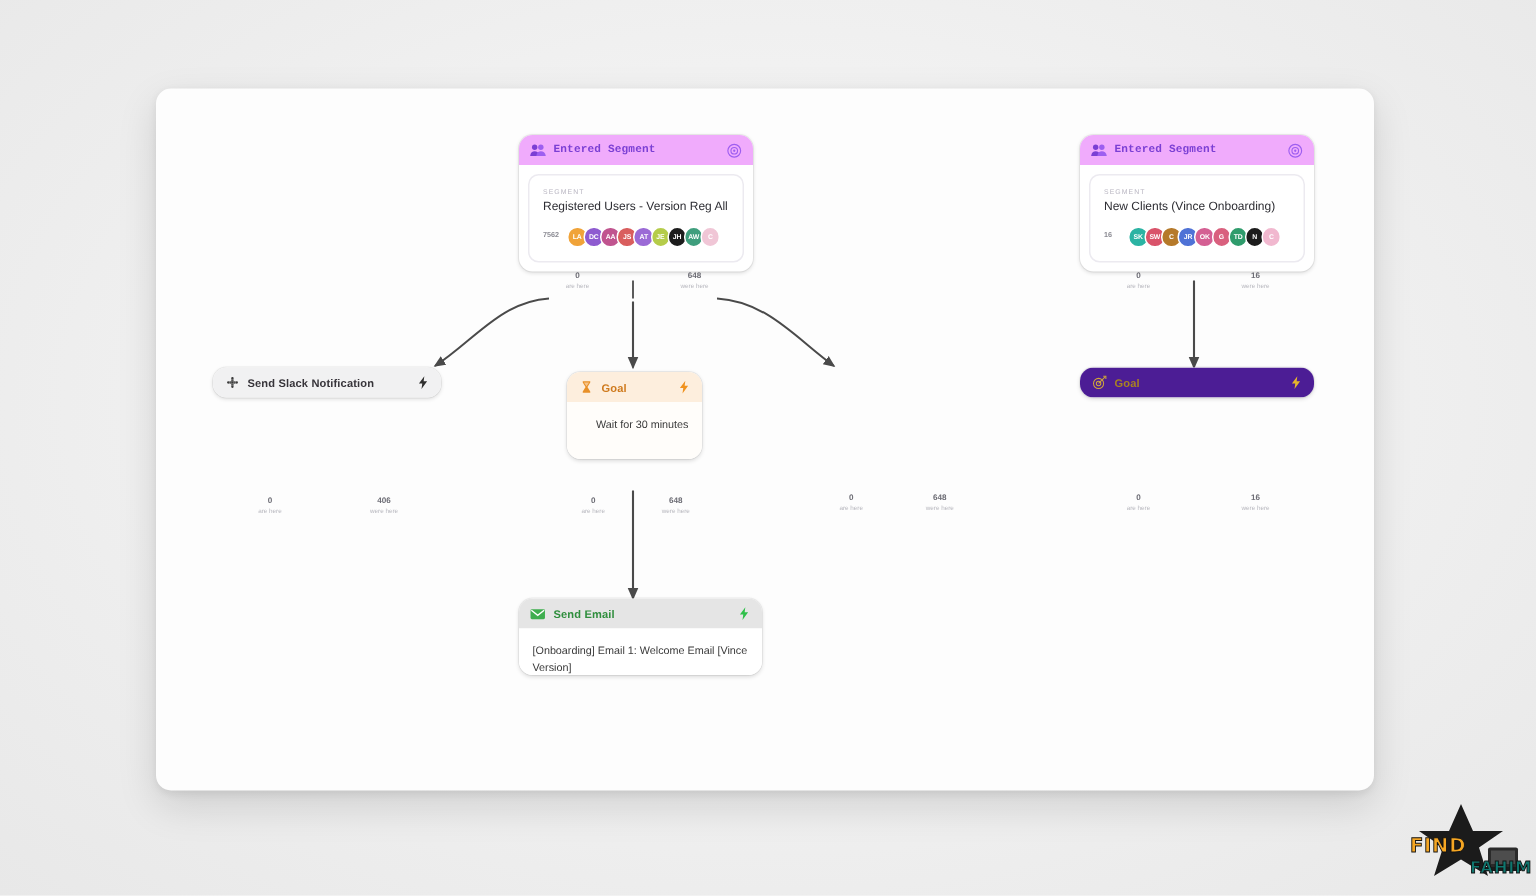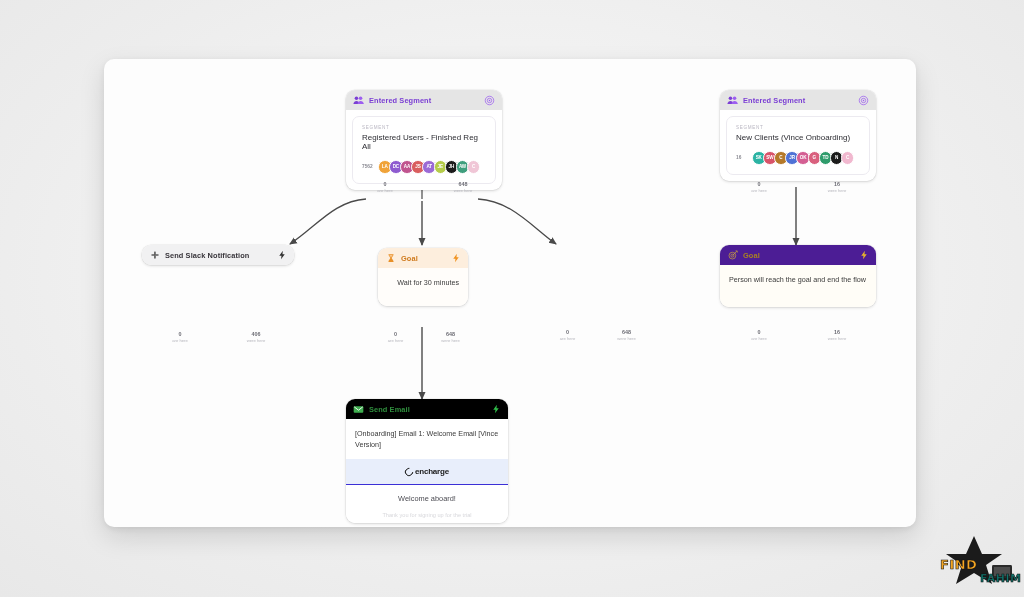--- a/index.html
+++ b/index.html
@@ -55,26 +55,26 @@
     background: #fff;
     padding: 9px 9px 10px 9px;
     font-size: 7.2px;
     color: #3a3a3a;
     line-height: 1.55;
   }
   .hdr-icon { width: 11px; height: 11px; display:flex; align-items:center; justify-content:center; }
   .hdr-right { width: 11px; height: 11px; display:flex; align-items:center; justify-content:center; }
 
   
-  .hdr-segment { background: #e5e5e5; color: #7b3fd4; }
+  .hdr-segment { background: #f0abfc; color: #7b3fd4; font-family: Liberation Mono, monospace; }
   .hdr-slack   { background: #f1f1f2; color: #37343a; }
   .hdr-wait    { background: #fdeedd; color: #cf7a1d; }
   .hdr-tag     { background: #ddf6f6; color: #2e8f94; }
   .hdr-goal    { background: #4c1d95; color: #a98221; }
-  .hdr-email   { background: #000000; color: #2f8e3d; }
+  .hdr-email   { background: #e5e5e5; color: #2f8e3d; }
 
   .node-segment { }
   .node-wait .node-body { background:#fffdfa; }
   .node-goal .node-body { background:#fffdf7; }
 
   
   .sub-panel {
     border: 0.7px solid #eceaf0;
     border-radius: 7px;
     padding: 8px 9px 9px 9px;
@@ -209,21 +209,21 @@
           <span class="hdr-right">
             <svg viewBox="0 0 16 16" width="11" height="11">
               <circle cx="8" cy="8" r="6.2" fill="none" stroke="#9d5ef0" stroke-width="1.1"></circle>
               <circle cx="8" cy="8" r="3.2" fill="none" stroke="#9d5ef0" stroke-width="1.1"></circle>
               <circle cx="8" cy="8" r="1.1" fill="#9d5ef0"></circle>
             </svg>
           </span>
         </div>
         <div class="sub-panel">
           <div class="seg-kicker">SEGMENT</div>
-          <div class="seg-name">Registered Users - Finished Reg All</div>
+          <div class="seg-name">Registered Users - Version Reg All</div>
           <div class="avatar-row">
             <span class="avatar-count">7562</span>
             <span class="avatar-stack" style="display:flex;">
                 <span class="avatar" style="background: rgb(240, 163, 57);">LA</span>
                 <span class="avatar" style="background: rgb(142, 91, 208);">DC</span>
                 <span class="avatar" style="background: rgb(192, 84, 143);">AA</span>
                 <span class="avatar" style="background: rgb(217, 94, 94);">JS</span>
                 <span class="avatar" style="background: rgb(155, 106, 214);">AT</span>
                 <span class="avatar" style="background: rgb(181, 204, 74);">JE</span>
                 <span class="avatar" style="background: rgb(28, 28, 28);">JH</span>
@@ -378,23 +378,20 @@
               <path d="M12 1.4 h2.8 v2.8" fill="none" stroke="#cfa63a" stroke-width="1.1"></path>
             </svg>
           </span>
           <span class="title">Goal</span>
           <span class="hdr-right">
             <svg viewBox="0 0 16 16" width="10" height="10">
               <path d="M9.4 1.2 L3.6 9.1 H7.2 L6.4 14.8 L12.4 6.7 H8.7 Z" fill="#e6b52c"></path>
             </svg>
           </span>
         </div>
-        <div class="node-body" style="min-height:42px;">
-          <span>Person will reach the goal and end the flow</span>
-        </div>
       </div>
       <div class="stats" style="left:616px; top:266px; width:156px;">
         <div class="stat">
           <div class="stat-num">0</div>
           <div class="stat-lbl">are here</div>
         </div>
         <div class="stat">
           <div class="stat-num">16</div>
           <div class="stat-lbl">were here</div>
         </div>
@@ -410,28 +407,20 @@
           </span>
           <span class="title">Send Email</span>
           <span class="hdr-right">
             <svg viewBox="0 0 16 16" width="10" height="10">
               <path d="M9.4 1.2 L3.6 9.1 H7.2 L6.4 14.8 L12.4 6.7 H8.7 Z" fill="#2fc04a"></path>
             </svg>
           </span>
         </div>
         <div class="node-body" style="padding-bottom:0;">
           <span>[Onboarding] Email 1: Welcome Email [Vince Version]</span>
-          <div class="email-preview" style="margin-left:-9px;margin-right:-9px;">
-            <div class="email-logo-band">
-              <span class="encharge-mark"></span>
-              <span class="encharge-word">encharge</span>
-            </div>
-            <div class="email-greeting">Welcome aboard!</div>
-            <div class="email-faded">Thank you for signing up for the trial</div>
-          </div>
         </div>
       </div>
 
     </div>
   </div>
 
   <div id="watermark">
     <svg viewBox="0 0 82 58" width="82" height="58">
       <path d="M40 1 L48 19 L68 19 L52 30 L58 49 L40 38 L22 49 L28 30 L12 19 L32 19 Z" fill="#1b1b1b"></path>
       <rect x="58" y="30" width="20" height="13" rx="1.4" fill="#2a2a2a"></rect>

